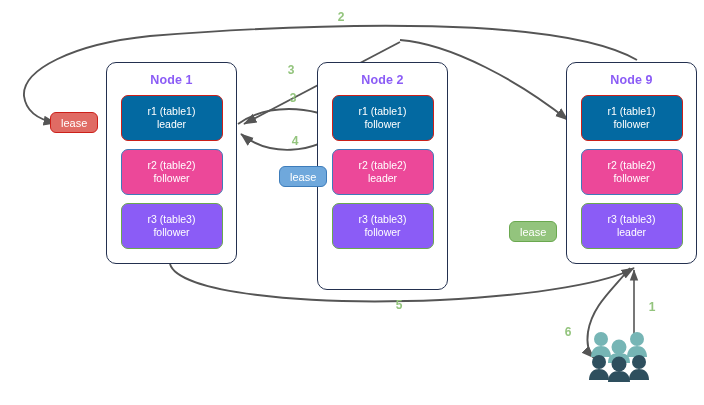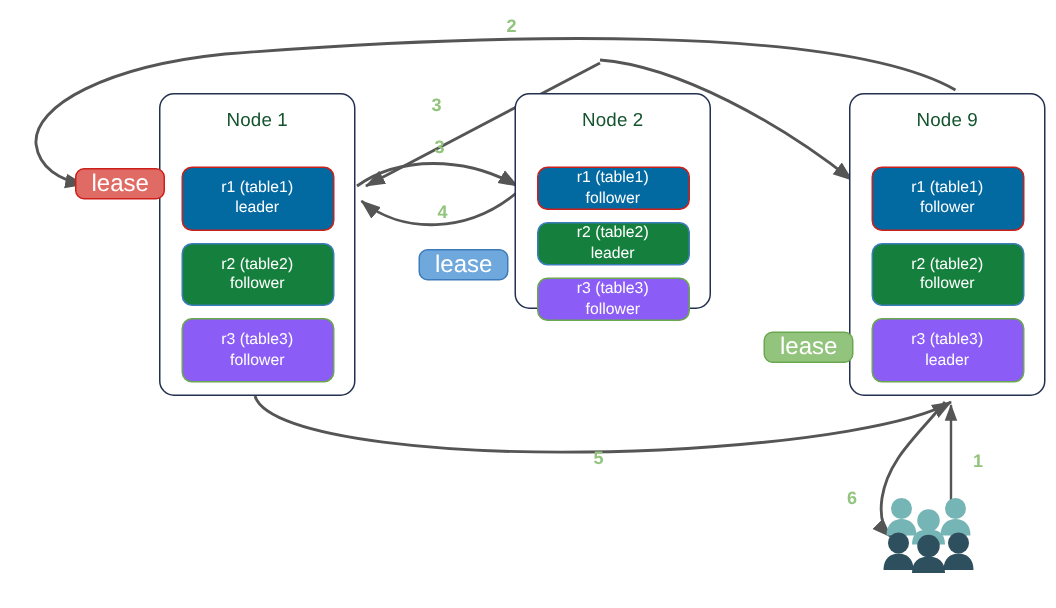--- a/index.html
+++ b/index.html
@@ -31,55 +31,55 @@
     box-sizing: border-box;
     border: 1.4px solid #23304f;
     border-radius: 10px;
     background: #ffffff;
     display: flex;
     flex-direction: column;
     align-items: center;
   }
   .node-title {
     font-size: 12.5px;
-    font-weight: normal;
-    color: #14532d;
+    font-weight: bold;
+    color: #8b5cf6;
     margin-top: 10px;
-    margin-bottom: 24px;
+    margin-bottom: 8px;
     letter-spacing: 0.1px;
   }
   .replica {
     box-sizing: border-box;
     width: 102px;
     height: 46px;
     border-radius: 7px;
     display: flex;
     flex-direction: column;
     align-items: center;
     justify-content: center;
     color: #ffffff;
     font-size: 10.5px;
     line-height: 13.5px;
     margin-bottom: 8px;
     text-align: center;
   }
   .replica .ln { display: block; }
   .rep-red   { background: #0369a1; border: 1.4px solid #cc201a; }
-  .rep-blue  { background: #15803d; border: 1.4px solid #3d7cba; }
+  .rep-blue  { background: #ec4899; border: 1.4px solid #3d7cba; }
   .rep-green { background: #8b5cf6; border: 1.4px solid #6aa84f; }
 
   .lease {
     position: absolute;
     box-sizing: border-box;
     border-radius: 6px;
     display: flex;
     align-items: center;
     justify-content: center;
     color: #ffffff;
-    font-size: 16px;
+    font-size: 11px;
     height: 21px;
     padding: 0 10px;
   }
   .lease-red   { background: #e06b64; border: 1.4px solid #cc201a; }
   .lease-blue  { background: #6fa8dc; border: 1.4px solid #3d7cba; }
   .lease-green { background: #93c47d; border: 1.4px solid #6aa84f; }
 
   .edge-label {
     position: absolute;
     color: #93c47d;
@@ -135,21 +135,21 @@
     <div class="replica rep-blue">
       <span class="ln">r2 (table2)</span>
       <span class="ln">follower</span>
     </div>
     <div class="replica rep-green">
       <span class="ln">r3 (table3)</span>
       <span class="ln">follower</span>
     </div>
   </div>
 
-  <div class="node-box" style="left:343px; top:62px; width:131px; height:144px;">
+  <div class="node-box" style="left:317px; top:62px; width:131px; height:228px;">
     <div class="node-title">Node 2</div>
     <div class="replica rep-red">
       <span class="ln">r1 (table1)</span>
       <span class="ln">follower</span>
     </div>
     <div class="replica rep-blue">
       <span class="ln">r2 (table2)</span>
       <span class="ln">leader</span>
     </div>
     <div class="replica rep-green">

